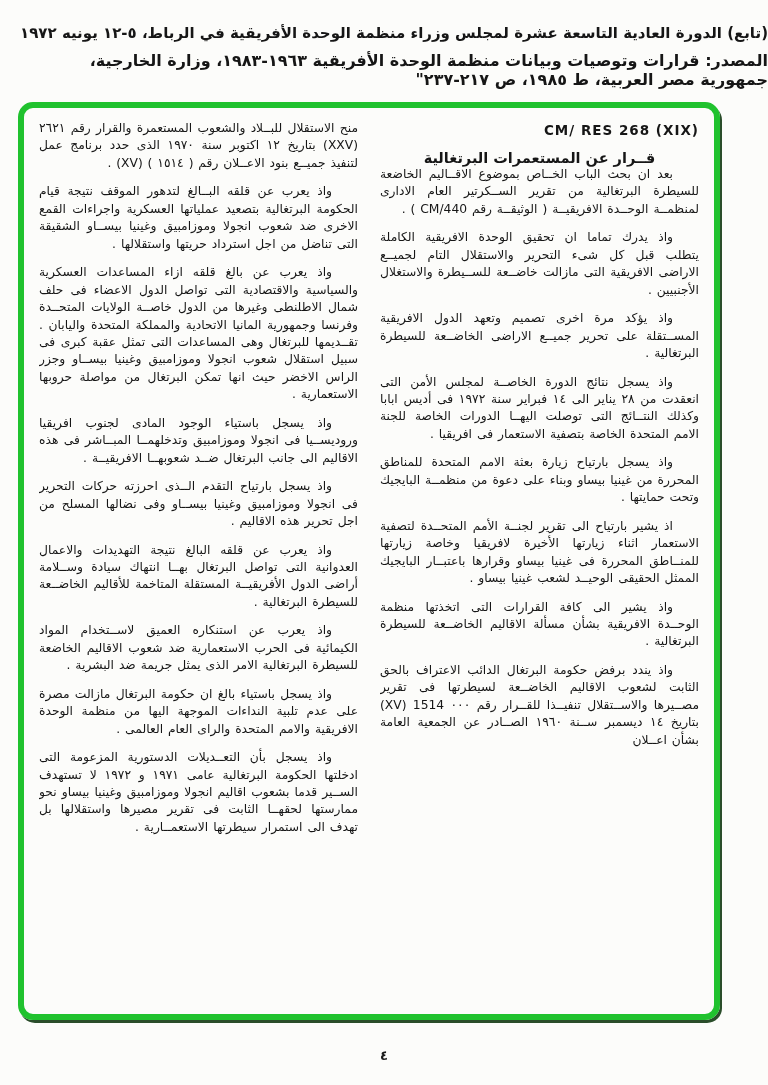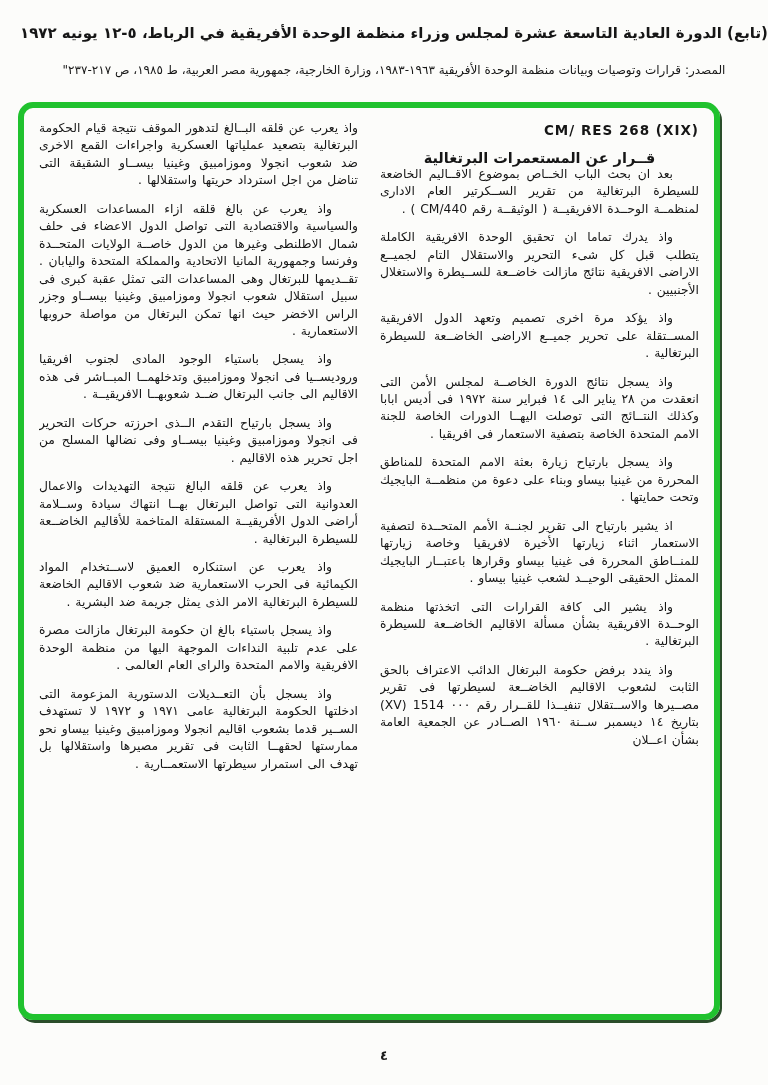--- a/index.html
+++ b/index.html
@@ -13,33 +13,33 @@
   body{
     width:768px;height:1085px;
     background:var(--paper);
     color:var(--ink);
     font-family:"DejaVu Sans",sans-serif;
     position:relative;
     overflow:hidden;
   }
   .doc-header{
     direction:rtl;
-    text-align:center;
+    text-align:right;
     padding-top:24px;
     padding-left:20px;
   }
   .doc-header .line1{
     font-size:15px;
     font-weight:bold;
     letter-spacing:0;
   }
   .doc-header .line2{
-    font-size:12px;
-    font-weight:normal;
-    margin-top:21px;
+    font-size:16px;
+    font-weight:bold;
+    margin-top:9px;
   }
   .green-box{
     position:absolute;
     left:18px;top:102px;
     width:702px;height:918px;
     border:6px solid var(--green);
     border-radius:15px;
     box-shadow:2px 3px 0 var(--green-shadow);
     background:transparent;
     overflow:hidden;
@@ -99,30 +99,31 @@
   <div class="line2">المصدر: قرارات وتوصيات وبيانات منظمة الوحدة الأفريقية ١٩٦٣-١٩٨٣، وزارة الخارجية، جمهورية مصر العربية، ط ١٩٨٥، ص ٢١٧-٢٣٧"</div>
 </header>
 
 <div class="green-box">
   <div class="columns">
     <div class="col col-right">
       <div class="res-ref">CM/ RES 268 (XIX)</div>
       <div class="res-title">قــرار عن المستعمرات البرتغالية</div>
       <div>
           <p>بعد ان بحث الباب الخــاص بموضوع الاقــاليم الخاضعة للسيطرة البرتغالية من تقرير الســكرتير العام الادارى لمنظمــة الوحــدة الافريقيــة ( الوثيقــة رقم CM/440 ) .</p>
-          <p>واذ يدرك تماما ان تحقيق الوحدة الافريقية الكاملة يتطلب قبل كل شىء التحرير والاستقلال التام لجميــع الاراضى الافريقية نتائج مازالت خاضــعة للســيطرة والاستغلال الأجنبيين .</p>
+          <p>واذ يدرك تماما ان تحقيق الوحدة الافريقية الكاملة يتطلب قبل كل شىء التحرير والاستقلال التام لجميــع الاراضى الافريقية التى مازالت خاضــعة للســيطرة والاستغلال الأجنبيين .</p>
           <p>واذ يؤكد مرة اخرى تصميم وتعهد الدول الافريقية المســتقلة على تحرير جميــع الاراضى الخاضــعة للسيطرة البرتغالية .</p>
           <p>واذ يسجل نتائج الدورة الخاصــة لمجلس الأمن التى انعقدت من ٢٨ يناير الى ١٤ فبراير سنة ١٩٧٢ فى أديس ابابا وكذلك النتــائج التى توصلت اليهــا الدورات الخاصة للجنة الامم المتحدة الخاصة بتصفية الاستعمار فى افريقيا .</p>
           <p>واذ يسجل بارتياح زيارة بعثة الامم المتحدة للمناطق المحررة من غينيا بيساو وبناء على دعوة من منظمــة البايجيك وتحت حمايتها .</p>
           <p>اذ يشير بارتياح الى تقرير لجنــة الأمم المتحــدة لتصفية الاستعمار اثناء زيارتها الأخيرة لافريقيا وخاصة زيارتها للمنــاطق المحررة فى غينيا بيساو وقرارها باعتبــار البايجيك الممثل الحقيقى الوحيــد لشعب غينيا بيساو .</p>
           <p>واذ يشير الى كافة القرارات التى اتخذتها منظمة الوحــدة الافريقية بشأن مسألة الاقاليم الخاضــعة للسيطرة البرتغالية .</p>
           <p>واذ يندد برفض حكومة البرتغال الدائب الاعتراف بالحق الثابت لشعوب الاقاليم الخاضــعة لسيطرتها فى تقرير مصــيرها والاســتقلال تنفيــذا للقــرار رقم ٠٠٠ 1514 (XV) بتاريخ ١٤ ديسمبر ســنة ١٩٦٠ الصــادر عن الجمعية العامة بشأن اعــلان</p>
         </div>
     </div>
     <div class="col col-left">
+        <p>منح الاستقلال للبــلاد والشعوب المستعمرة والقرار رقم ٢٦٢١ (XXV) بتاريخ ١٢ اكتوبر سنة ١٩٧٠ الذى حدد برنامج عمل لتنفيذ جميــع بنود الاعــلان رقم ( ١٥١٤ ) (XV) .</p>
         <p>واذ يعرب عن قلقه البــالغ لتدهور الموقف نتيجة قيام الحكومة البرتغالية بتصعيد عملياتها العسكرية واجراءات القمع الاخرى ضد شعوب انجولا وموزامبيق وغينيا بيســاو الشقيقة التى تناضل من اجل استرداد حريتها واستقلالها .</p>
         <p>واذ يعرب عن بالغ قلقه ازاء المساعدات العسكرية والسياسية والاقتصادية التى تواصل الدول الاعضاء فى حلف شمال الاطلنطى وغيرها من الدول خاصــة الولايات المتحــدة وفرنسا وجمهورية المانيا الاتحادية والمملكة المتحدة واليابان . تقــديمها للبرتغال وهى المساعدات التى تمثل عقبة كبرى فى سبيل استقلال شعوب انجولا وموزامبيق وغينيا بيســاو وجزر الراس الاخضر حيث انها تمكن البرتغال من مواصلة حروبها الاستعمارية .</p>
         <p>واذ يسجل باستياء الوجود المادى لجنوب افريقيا وروديســيا فى انجولا وموزامبيق وتدخلهمــا المبــاشر فى هذه الاقاليم الى جانب البرتغال ضــد شعوبهــا الافريقيــة .</p>
         <p>واذ يسجل بارتياح التقدم الــذى احرزته حركات التحرير فى انجولا وموزامبيق وغينيا بيســاو وفى نضالها المسلح من اجل تحرير هذه الاقاليم .</p>
         <p>واذ يعرب عن قلقه البالغ نتيجة التهديدات والاعمال العدوانية التى تواصل البرتغال بهــا انتهاك سيادة وســلامة أراضى الدول الأفريقيــة المستقلة المتاخمة للأقاليم الخاضــعة للسيطرة البرتغالية .</p>
         <p>واذ يعرب عن استنكاره العميق لاســتخدام المواد الكيمائية فى الحرب الاستعمارية ضد شعوب الاقاليم الخاضعة للسيطرة البرتغالية الامر الذى يمثل جريمة ضد البشرية .</p>
         <p>واذ يسجل باستياء بالغ ان حكومة البرتغال مازالت مصرة على عدم تلبية النداءات الموجهة اليها من منظمة الوحدة الافريقية والامم المتحدة والراى العام العالمى .</p>
         <p>واذ يسجل بأن التعــديلات الدستورية المزعومة التى ادخلتها الحكومة البرتغالية عامى ١٩٧١ و ١٩٧٢ لا تستهدف الســير قدما بشعوب اقاليم انجولا وموزامبيق وغينيا بيساو نحو ممارستها لحقهــا الثابت فى تقرير مصيرها واستقلالها بل تهدف الى استمرار سيطرتها الاستعمــارية .</p>
       </div>
   </div>

